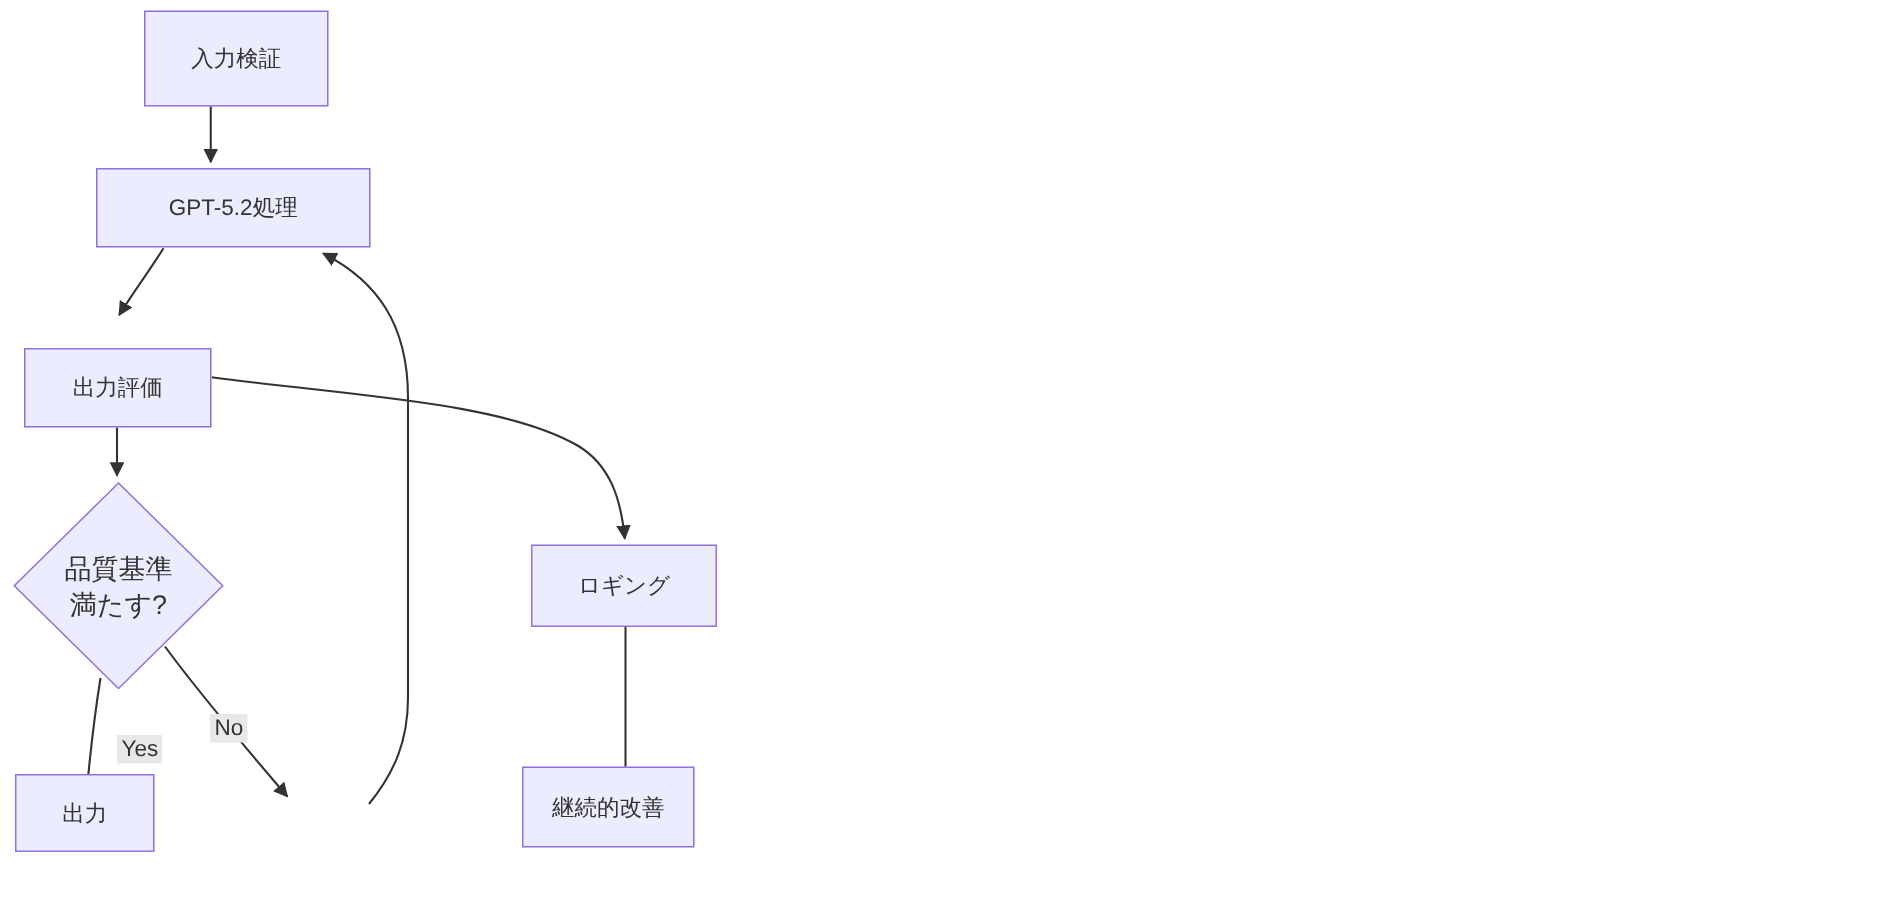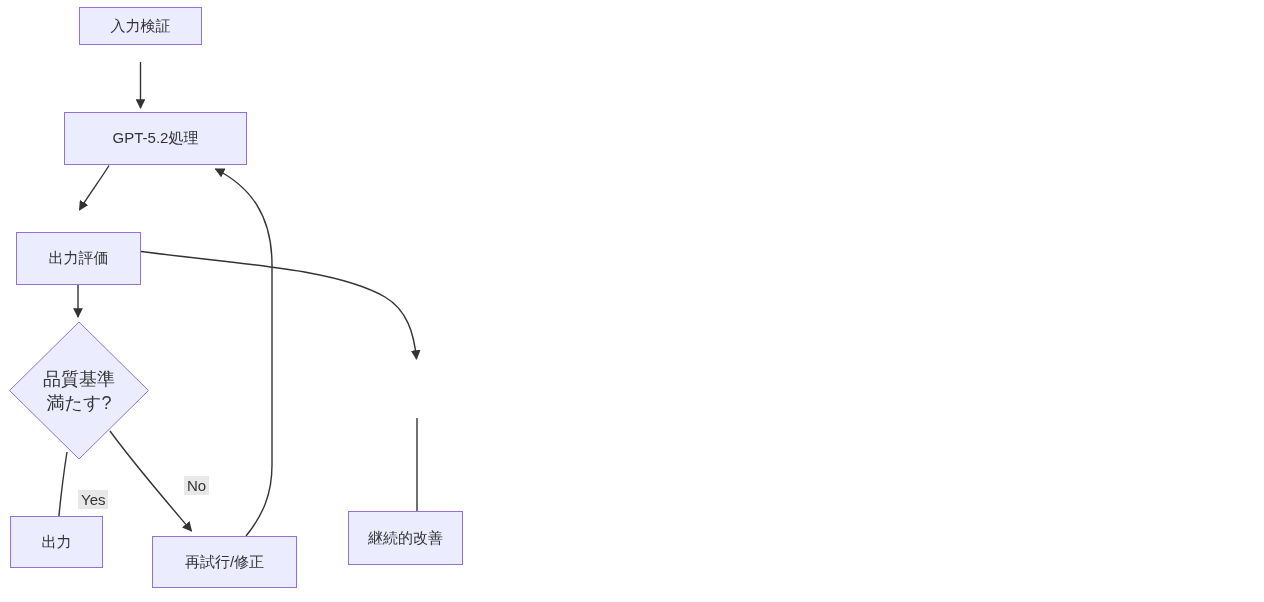--- a/index.html
+++ b/index.html
@@ -80,47 +80,47 @@
 
     <path class="edge" d="M110,431 C134,464 166,501 191.5,531" marker-end="url(#arrowhead)"></path>
 
     <path class="edge" d="M246,536 C263,515 272,494 272,465 L272,265 C272,216 251,187 215.5,169" marker-end="url(#arrowhead)"></path>
 
     <path class="edge" d="M141,251.5 C235,264 335,268 385,297 C407,310 414,333 416.5,359" marker-end="url(#arrowhead)"></path>
 
     <path class="edge" d="M417,418 L417,531" marker-end="url(#arrowhead)"></path>
   </svg>
 
-  <div class="node" style="left:79px; top:7px; width:123px; height:38px;justify-content:center;">
+  <div class="node" style="left:96px; top:7px; width:123px; height:64px;justify-content:center;">
     <span>入力検証</span>
   </div>
 
   <div class="node" style="left:64px; top:112px; width:183px; height:53px;">
     <span>GPT-5.2処理</span>
   </div>
 
   <div class="node" style="left:16px; top:232px; width:125px; height:53px;">
     <span>出力評価</span>
   </div>
 
   <div class="diamond-label" style="left:29px; top:367px; width:100px;">
     <div>品質基準</div>
     <div>満たす?</div>
   </div>
 
   <div class="node" style="left:10px; top:516px; width:93px; height:52px;">
     <span>出力</span>
   </div>
 
-  <div class="node" style="left:152px; top:536px; width:145px; height:52px;">
-    <span>再試行/修正</span>
+
+  <div class="node" style="left:354px; top:363px; width:124px; height:55px;">
+    <span>ロギング</span>
   </div>
-
 
   <div class="node" style="left:348px; top:511px; width:115px; height:54px;">
     <span>継続的改善</span>
   </div>
 
   <div class="edge-label" style="left:45px; top:490px;margin-left:33px;">Yes</div>
 
-  <div class="edge-label" style="left:140px; top:476px;margin-left:44px;">No</div>
+  <div class="edge-label" style="left:140px; top:476px;">No</div>
 
 </div>
 
 </body></html>

